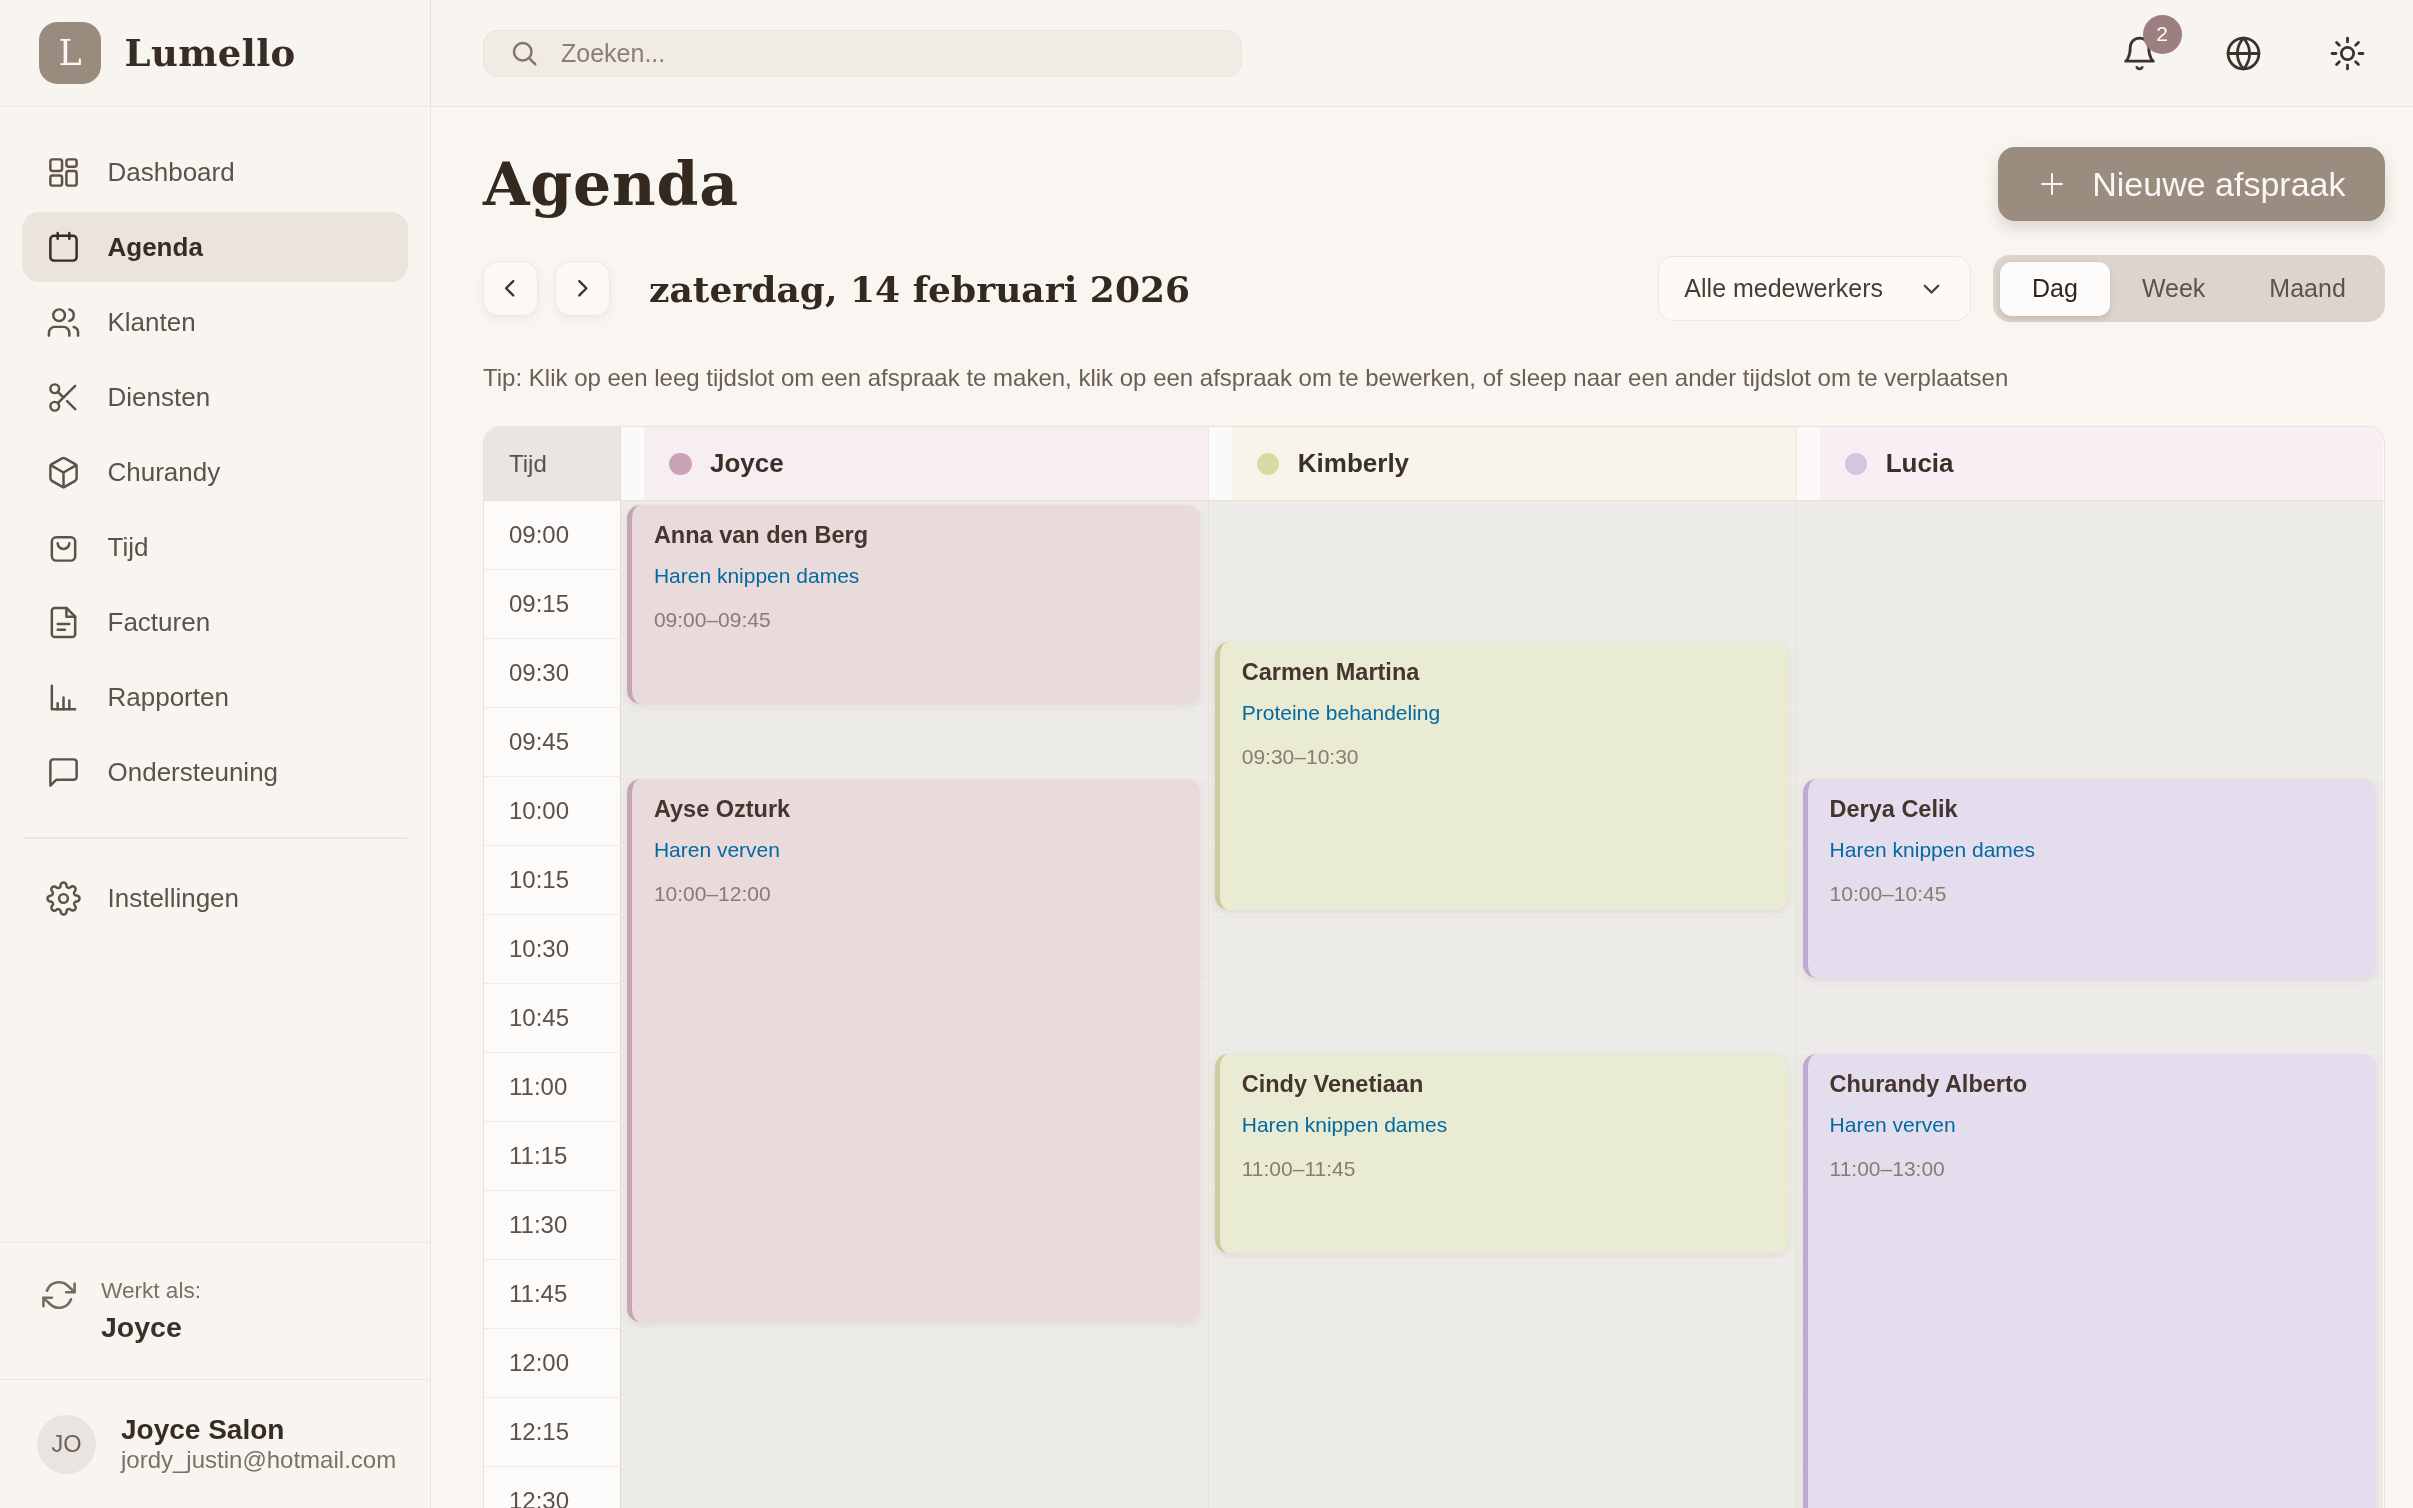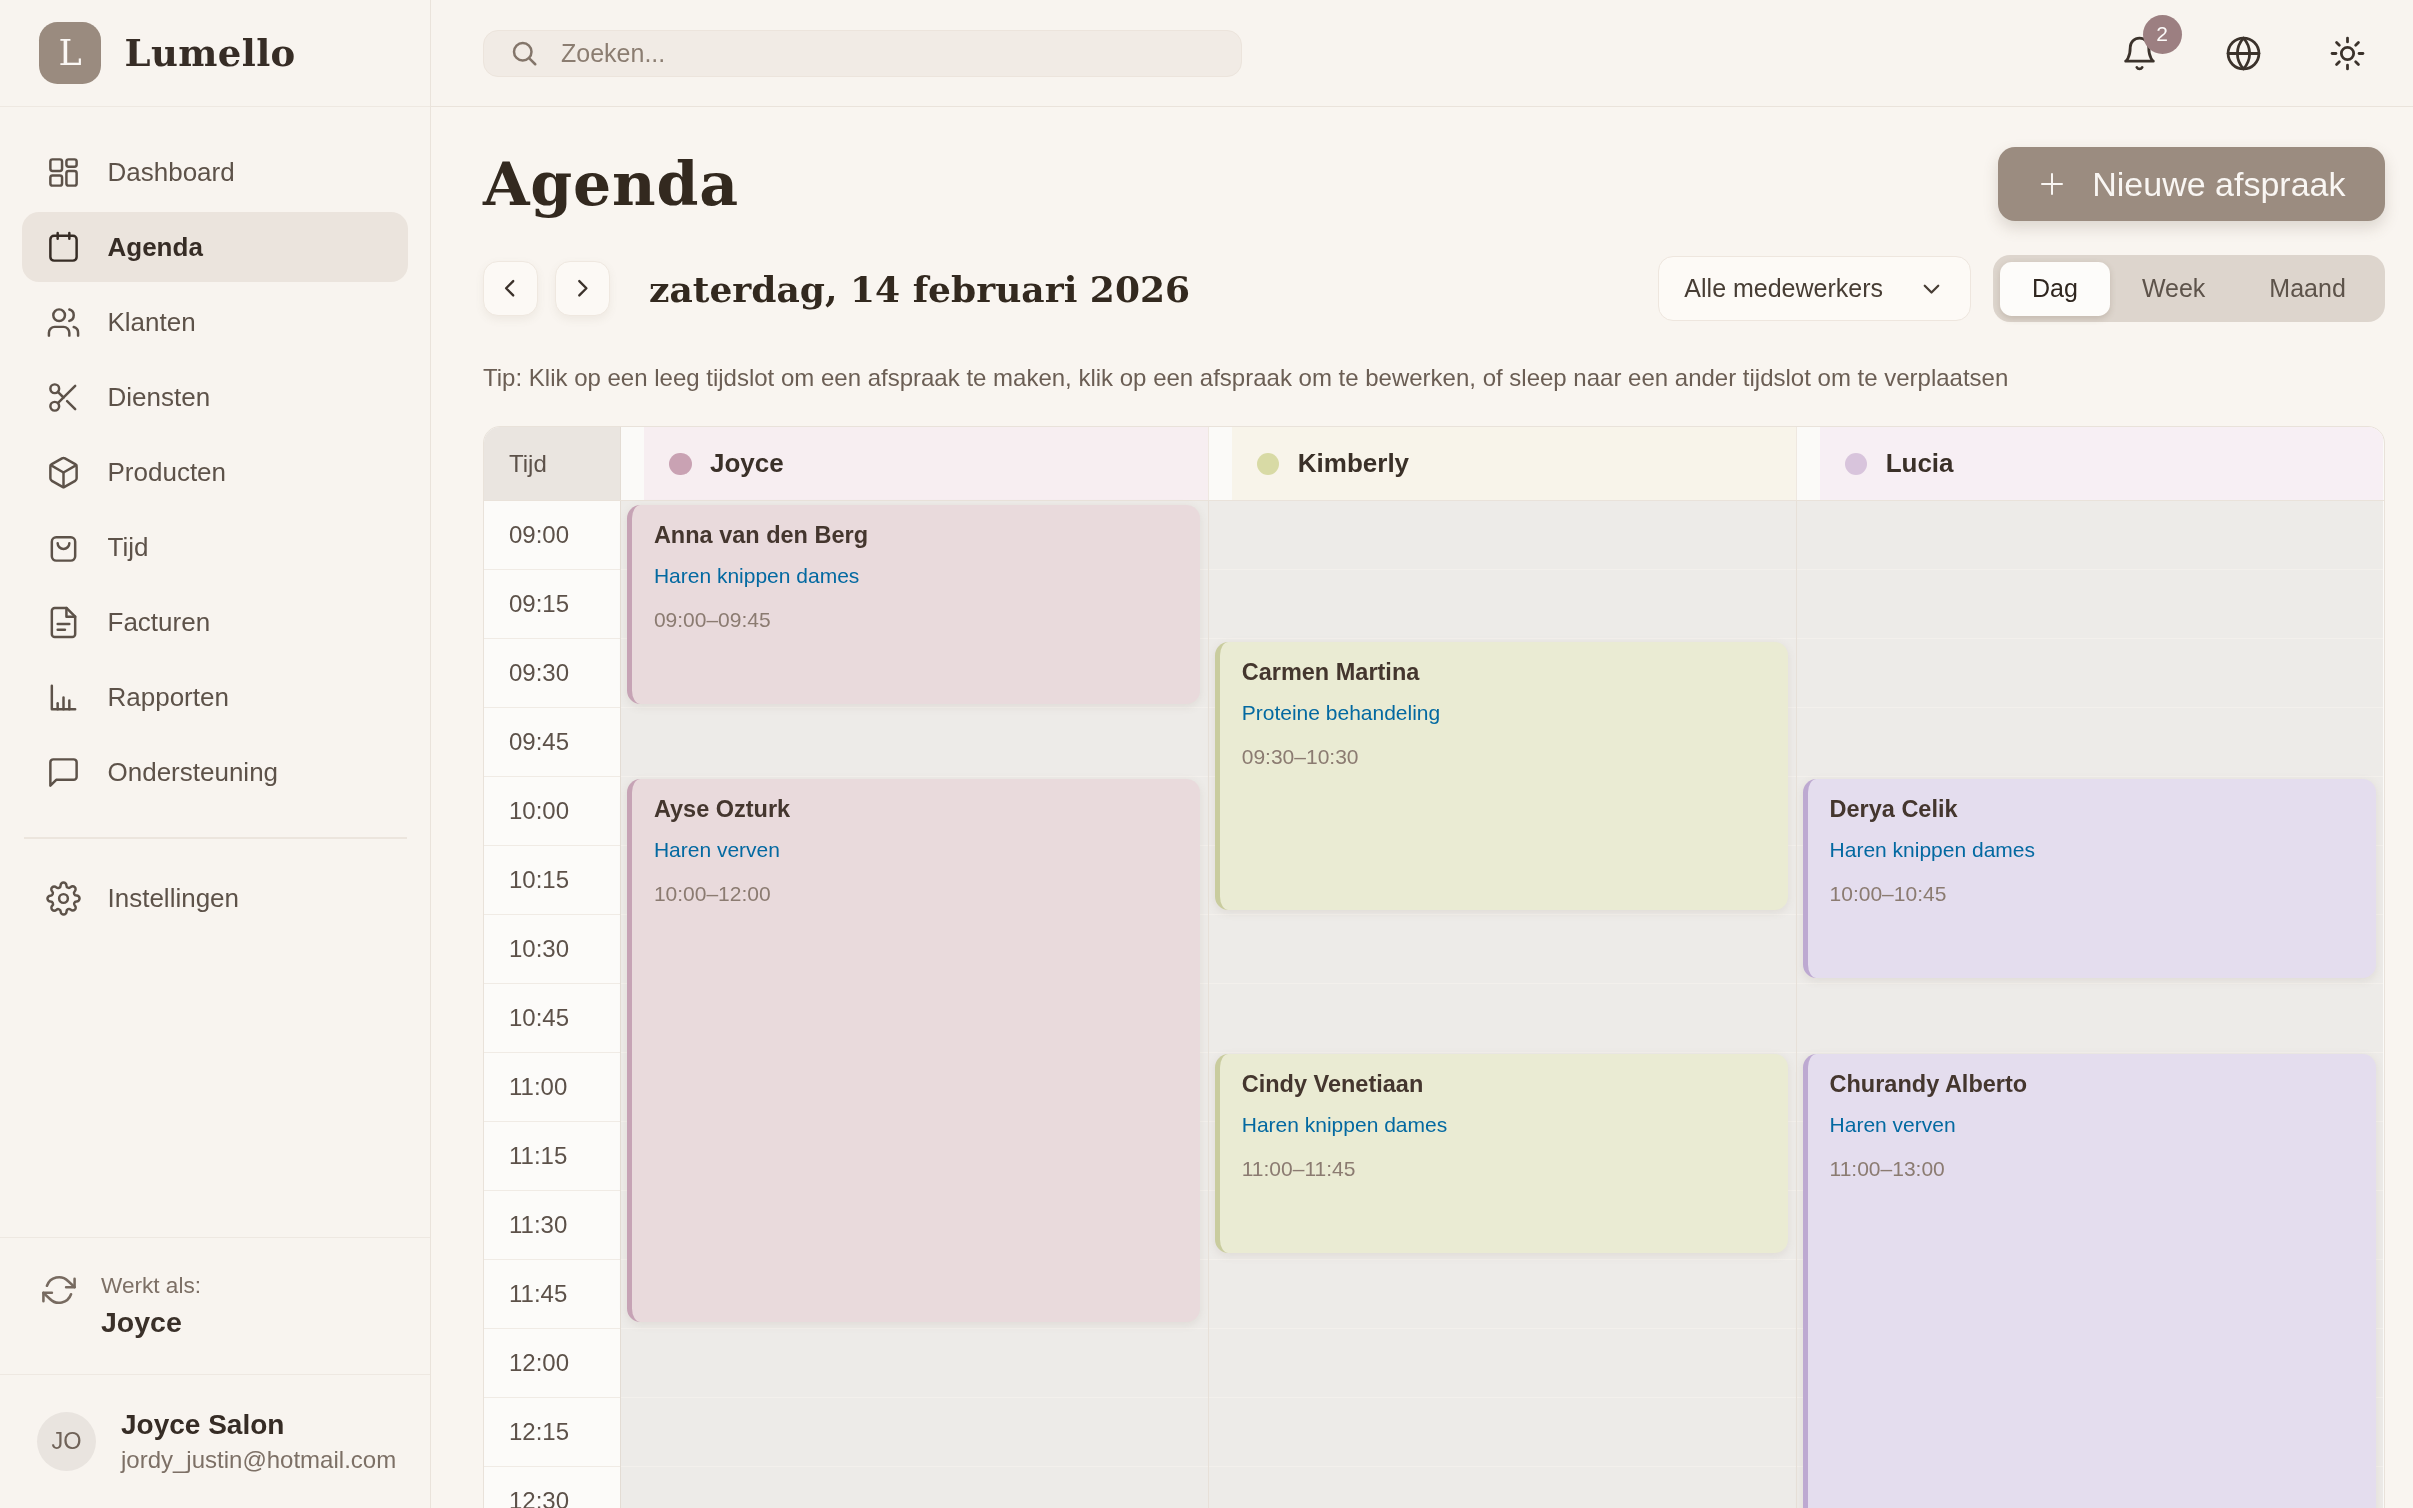--- a/index.html
+++ b/index.html
@@ -26,21 +26,21 @@
   .nav-item.active { background:#ebe4dd; color:#362c25; font-weight:600; }
   .nav-divider { height:1.7px; background:#ece5dd; margin:25px 23.5px; }
   .sidebar-spacer { flex:1; }
   .werkt { border-top:1.7px solid #eee8e1; padding:35px 42px; display:flex; gap:25px; align-items:flex-start; color:#776a60; }
   .werkt-label { font-size:22.6px; color:#7d7066; }
   .werkt-name { font-size:28.5px; color:#3a3029; font-weight:700; margin-top:6.7px; }
   .account { border-top:1.7px solid #eee8e1; padding:34px 37px; display:flex; gap:25px; align-items:center; }
   .avatar { width:59px; height:59px; border-radius:50%; background:#e9e4df; color:#6f6258;
     font-size:23.5px; display:flex; align-items:center; justify-content:center; flex:0 0 59px; }
   .acc-name { font-size:28px; font-weight:700; color:#362c25; }
-  .acc-email { font-size:24px; color:#7d7066; margin-top:5px; }
+  .acc-email { font-size:24px; color:#7d7066; }
 
   
   .topbar { position:fixed; left:431px; right:0; top:0; height:107px; background:#f8f4ef;
     border-bottom:1.7px solid #eae3db; display:flex; align-items:center; padding:0 47px 0 52px; }
   .search { width:759px; height:47px; border-radius:15px; background:#f1ebe5; border:0.8px solid #ece4dc;
     display:flex; align-items:center; gap:20px; padding:0 25px; color:#83756a; }
   .search input { border:none; background:transparent; outline:none; font-size:25px; color:#4a4039;
     width:100%; font-family:inherit; }
   .search input::placeholder { color:#8b7d71; }
   .top-icons { margin-left:auto; display:flex; align-items:center; gap:67px; color:#3b322b; }
@@ -139,21 +139,21 @@
           <line x1="8.12" y1="8.12" x2="12" y2="12"></line>
         </svg>
         <span>Diensten</span>
       </div>
       <div class="nav-item">
         <svg viewBox="0 0 24 24" fill="none" stroke="currentColor" stroke-width="1.7" stroke-linecap="round" stroke-linejoin="round" style="width:35px;height:35px">
           <path d="M21 16V8a2 2 0 0 0-1-1.73l-7-4a2 2 0 0 0-2 0l-7 4A2 2 0 0 0 3 8v8a2 2 0 0 0 1 1.73l7 4a2 2 0 0 0 2 0l7-4A2 2 0 0 0 21 16z"></path>
           <polyline points="3.27 6.96 12 12.01 20.73 6.96"></polyline>
           <line x1="12" y1="22.08" x2="12" y2="12"></line>
         </svg>
-        <span>Producten</span>
+        <span>Churandy</span>
       </div>
       <div class="nav-item">
         <svg viewBox="0 0 24 24" fill="none" stroke="currentColor" stroke-width="1.7" stroke-linecap="round" stroke-linejoin="round" style="width:35px;height:35px">
           <rect x="4" y="5" width="16" height="16" rx="3"></rect>
           <path d="M8 9a4 4 0 0 0 8 0"></path>
         </svg>
         <span>Tijd</span>
       </div>
       <div class="nav-item">
         <svg viewBox="0 0 24 24" fill="none" stroke="currentColor" stroke-width="1.7" stroke-linecap="round" stroke-linejoin="round" style="width:35px;height:35px">

